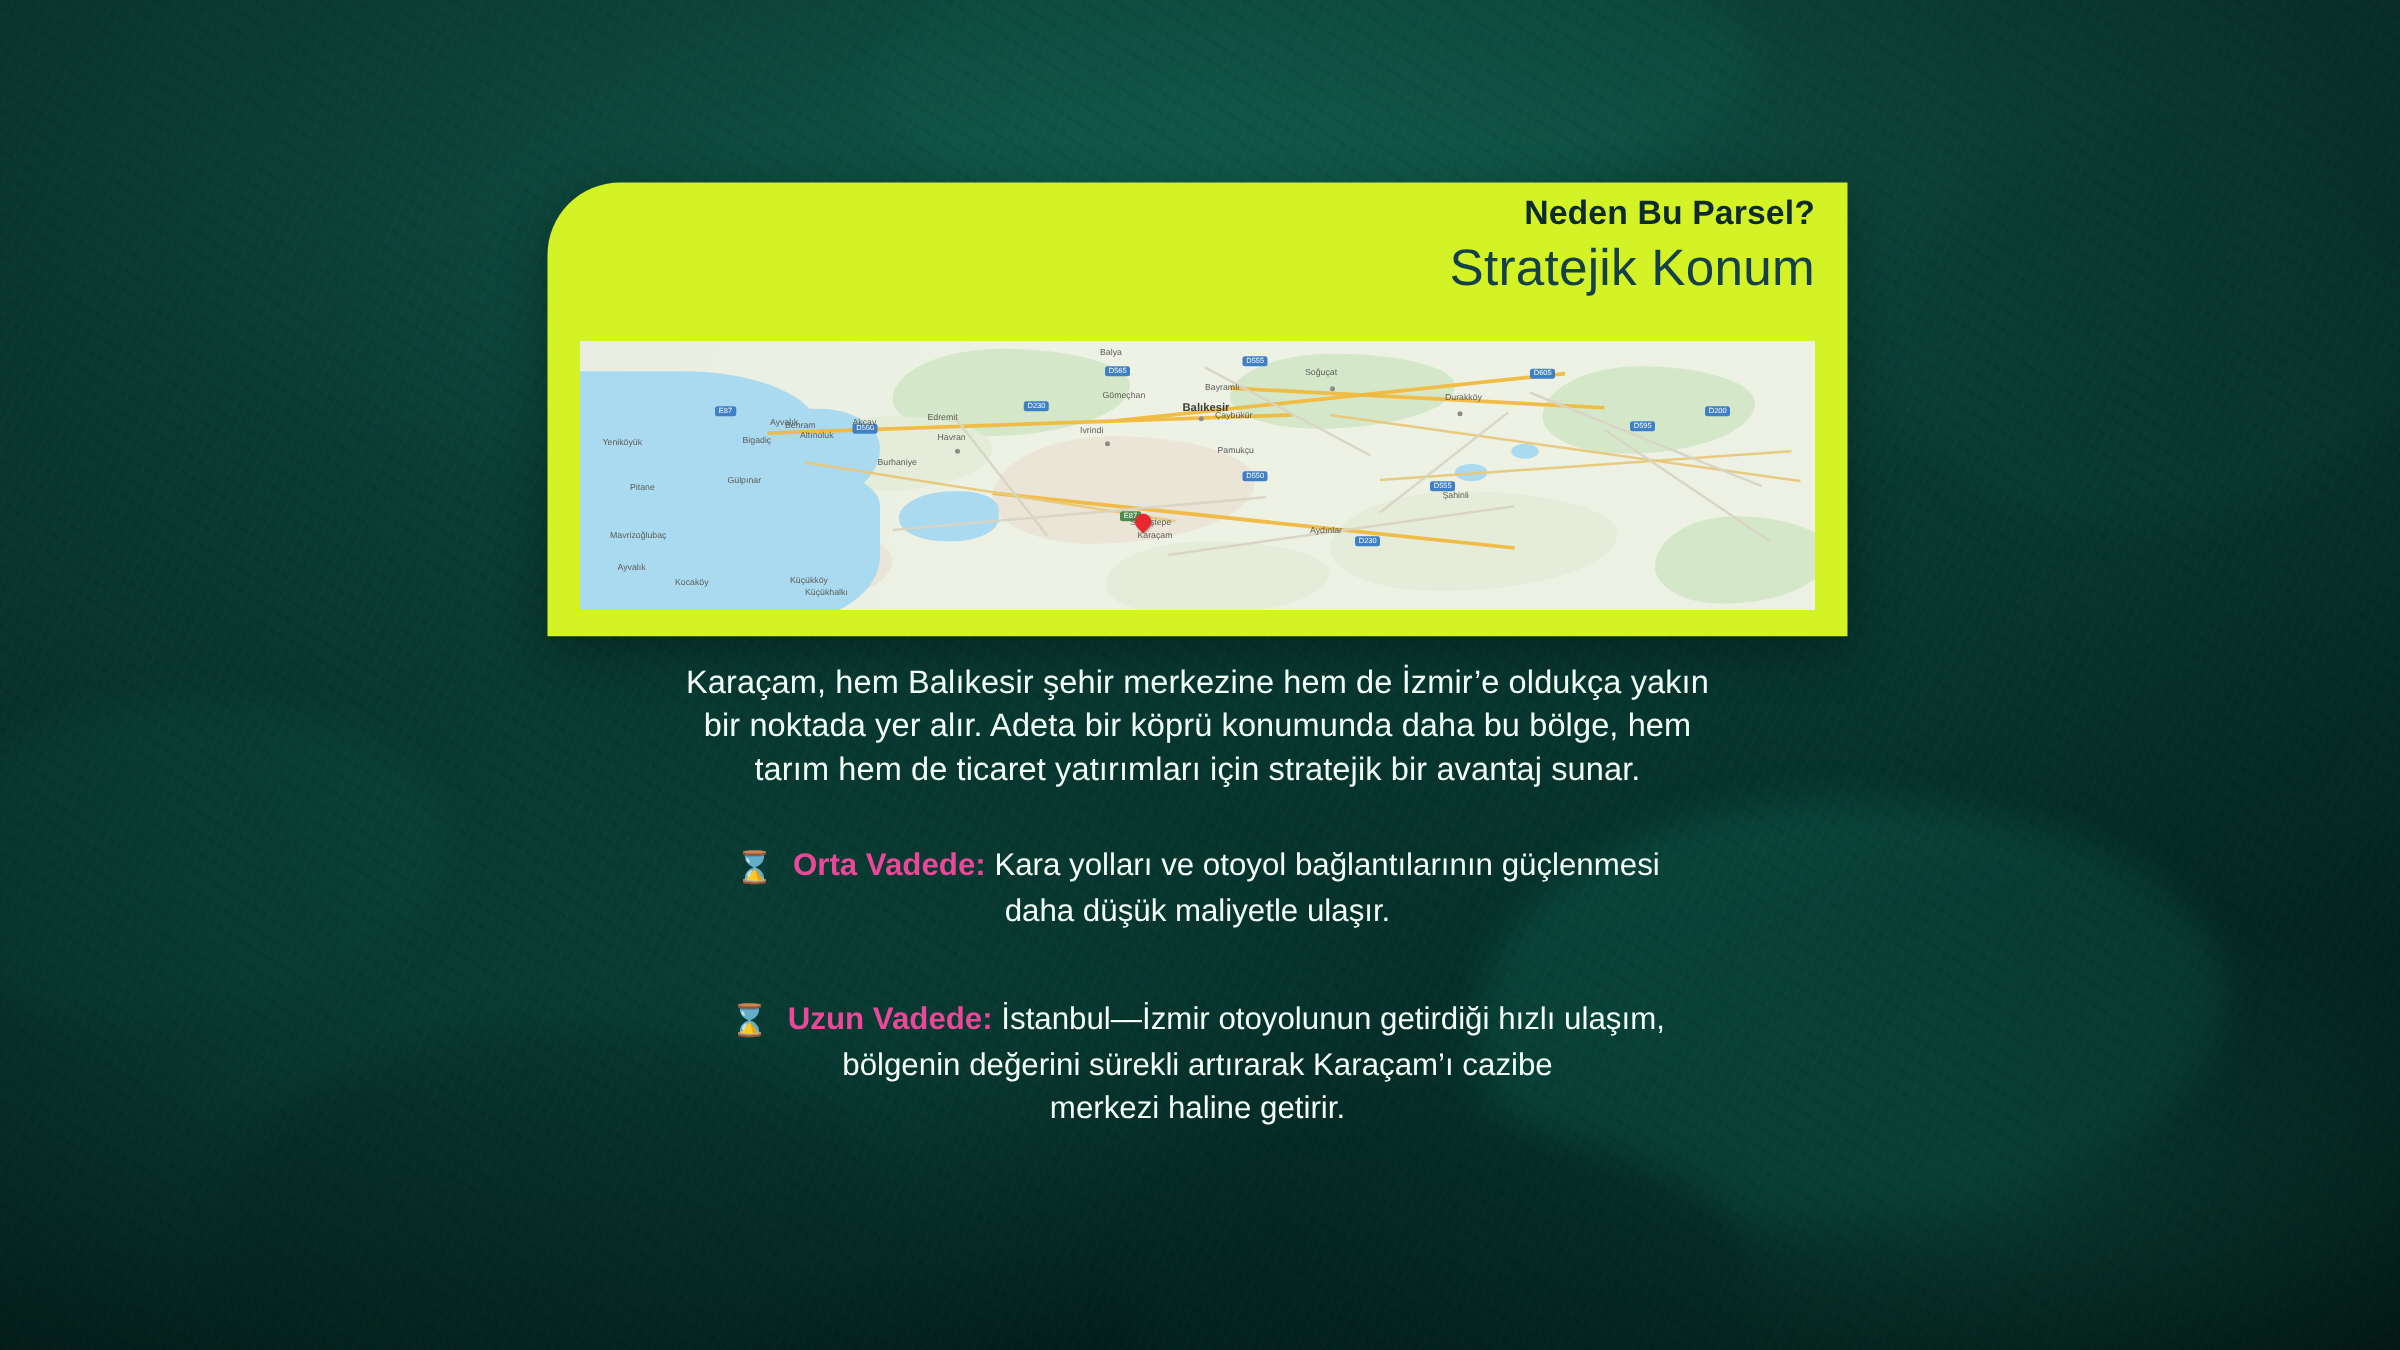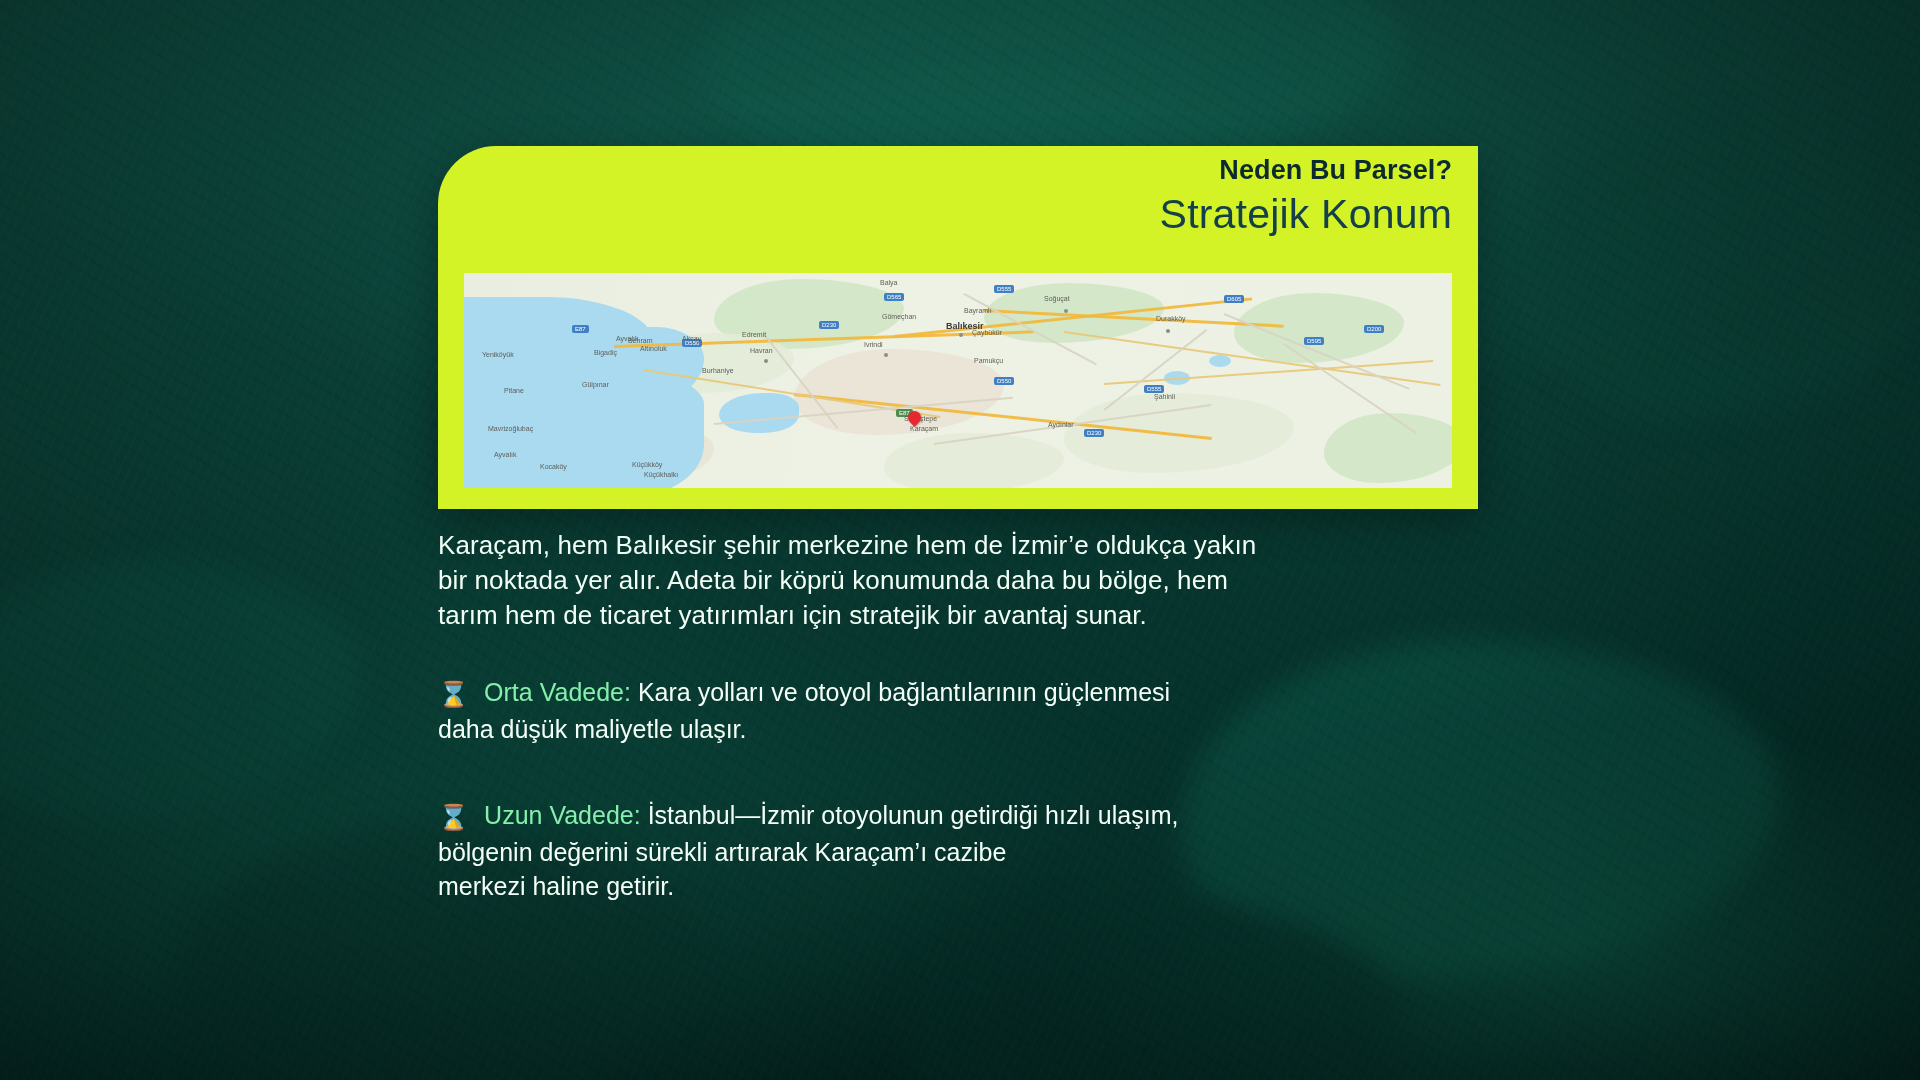--- a/index.html
+++ b/index.html
@@ -176,20 +176,21 @@
     transform: rotate(-45deg);
     box-shadow: 0 1px 2px rgba(0,0,0,.35);
   }
 
   
   .body-text {
     position: absolute;
     left: 438px;
     top: 528px;
     width: 1040px;
+    text-align: center;
     color: #ffffff;
   }
   .lead {
     font-size: 26px;
     line-height: 1.35;
     font-weight: 400;
     color: #f2fff6;
     letter-spacing: .1px;
   }
 
@@ -198,22 +199,22 @@
     font-size: 25px;
     line-height: 1.38;
     color: #f4fff8;
   }
   .bullet .icon {
     font-size: 25px;
     margin-right: 8px;
     vertical-align: -2px;
   }
   .bullet .lbl {
-    color: #86efac;
-    font-weight: 400;
+    color: #ec4899;
+    font-weight: 700;
   }
   .bullet-2 { margin-top: 52px; }
 </style>
 </head>
 <body>
 
 <div id="stage">
 
   <div class="bg-photo"></div>
   <div class="bg-blobs">

